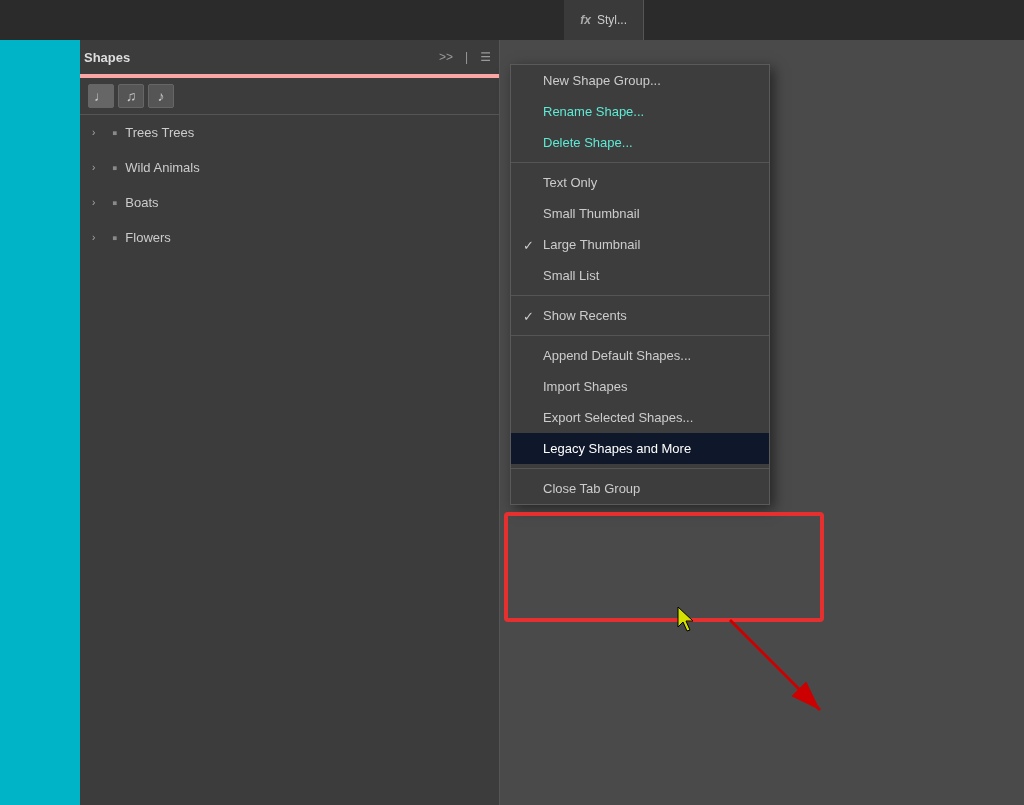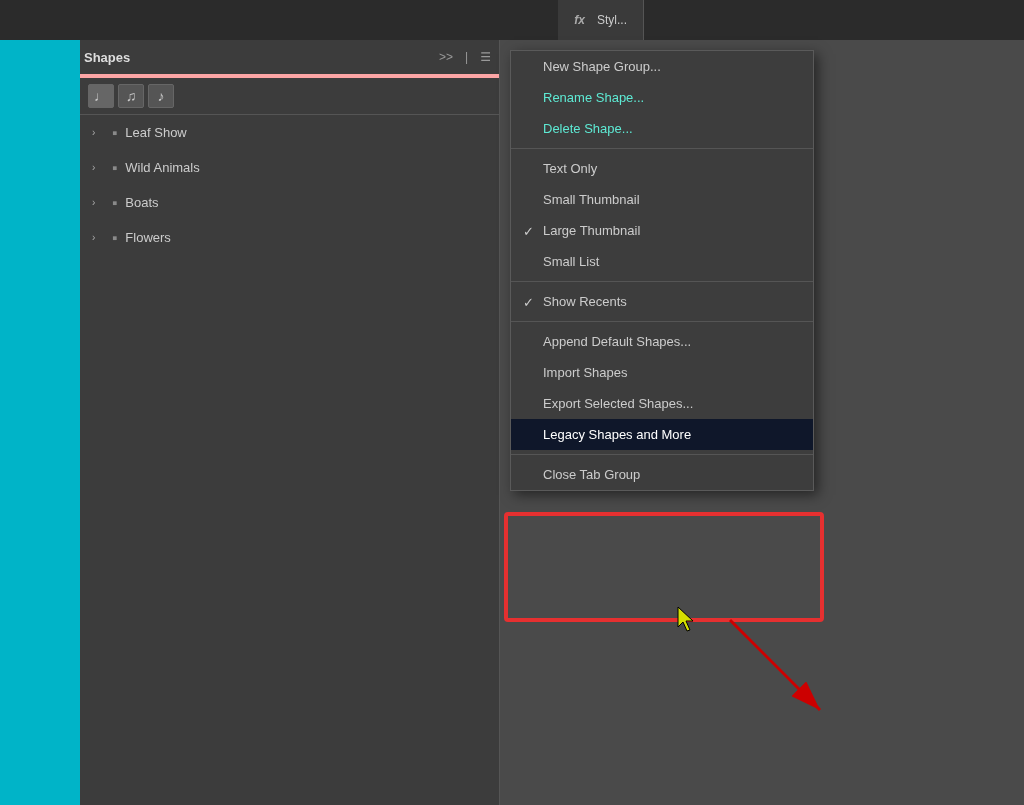--- a/index.html
+++ b/index.html
@@ -37,21 +37,21 @@
 
     .fx-tab {
       position: absolute;
       right: 380px; top: 0;
       height: 40px;
       background: #3a3a3a;
       border-right: 1px solid #555;
       display: flex;
       align-items: center;
       padding: 0 16px;
-      gap: 12px;
+      gap: 6px;
       color: #ccc;
       font-size: 12px;
     }
 
     .fx-icon {
       color: #aaa;
       font-style: italic;
       font-weight: bold;
     }
 
@@ -142,22 +142,22 @@
       position: absolute;
       left: 500px; top: 40px;
       right: 0;
       height: 765px;
       background: #4a4a4a;
     }
 
     
     .context-menu {
       position: absolute;
-      left: 510px; top: 50px;
-      width: 304px;
+      left: 510px; top: 64px;
+      width: 260px;
       background: #3d3d3d;
       border: 1px solid #5a5a5a;
       box-shadow: 4px 4px 12px rgba(0,0,0,0.5);
       z-index: 100;
     }
 
     .menu-item {
       padding: 8px 20px 8px 32px;
       cursor: pointer;
       color: #ccc;
@@ -242,21 +242,21 @@
 
   <div class="toolbar-row">
     <div class="shape-icon-btn active">♩</div>
     <div class="shape-icon-btn">♫</div>
     <div class="shape-icon-btn">♪</div>
   </div>
 
   <div class="tree-item">
     <span class="chevron">›</span>
     <span class="folder-icon">▪</span>
-    <span>Leaf Show</span>
+    <span>Trees Trees</span>
   </div>
   <div class="tree-item">
     <span class="chevron">›</span>
     <span class="folder-icon">▪</span>
     <span>Wild Animals</span>
   </div>
   <div class="tree-item">
     <span class="chevron">›</span>
     <span class="folder-icon">▪</span>
     <span>Boats</span>

